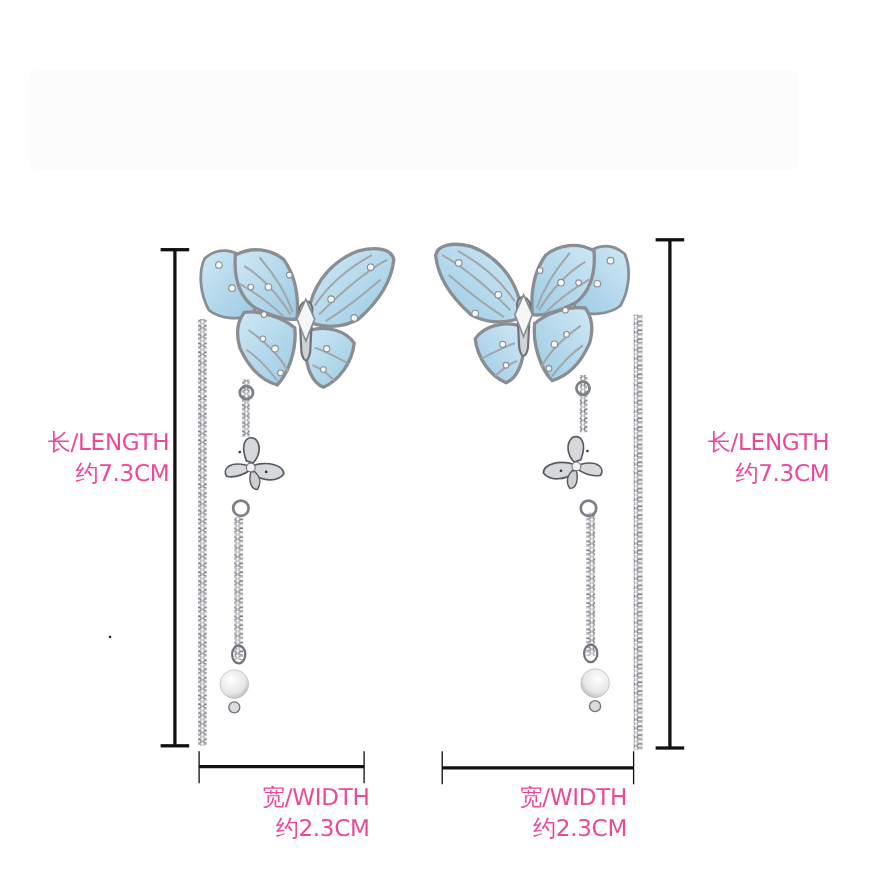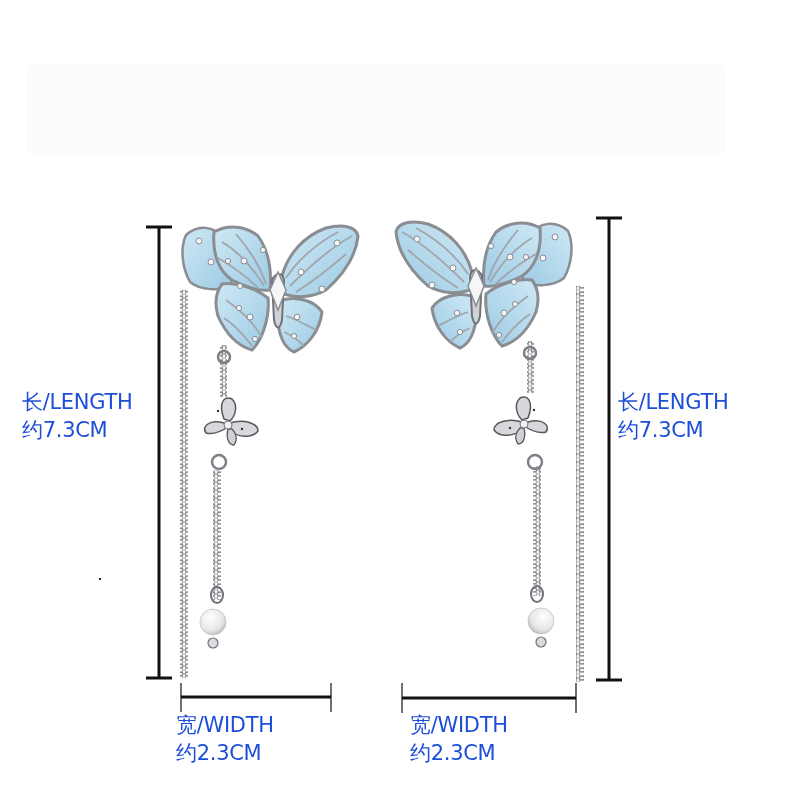--- a/index.html
+++ b/index.html
@@ -1,22 +1,22 @@
 <!DOCTYPE html>
 <html><head>
   <meta charset="utf-8">
   <style>
     html, body { margin: 0; padding: 0; background: #ffffff; }
     body { width: 800px; height: 800px; position: relative; overflow: hidden;
            font-family: "DejaVu Sans", "Liberation Sans", sans-serif; }
     .smudge { position: absolute; left: 26px; top: 64px; width: 700px; height: 90px;
               background: #fcfcfc; border-radius: 6px; }
     .stage { position: absolute; left: 0; top: 0; width: 800px; height: 800px; }
-    .label { position: absolute; color: #1d4ed8; font-size: 21px; line-height: 28px;
-             text-align: left; white-space: nowrap; letter-spacing: -0.3px; }
+    .label { position: absolute; color: #ec4899; font-size: 21px; line-height: 28px;
+             text-align: right; white-space: nowrap; letter-spacing: -0.3px; }
     .label span { display: block; }
     .label-len-left { left: 22px; top: 388px; width: 132px; }
     .label-len-right { left: 618px; top: 388px; width: 136px; }
     .label-wid-left { left: 176px; top: 711px; width: 160px; }
     .label-wid-right { left: 410px; top: 711px; width: 160px; }
     .dot { position: absolute; left: 99px; top: 578px; width: 2px; height: 2px; background: #222; }
   </style>
 </head>
 <body>
 

